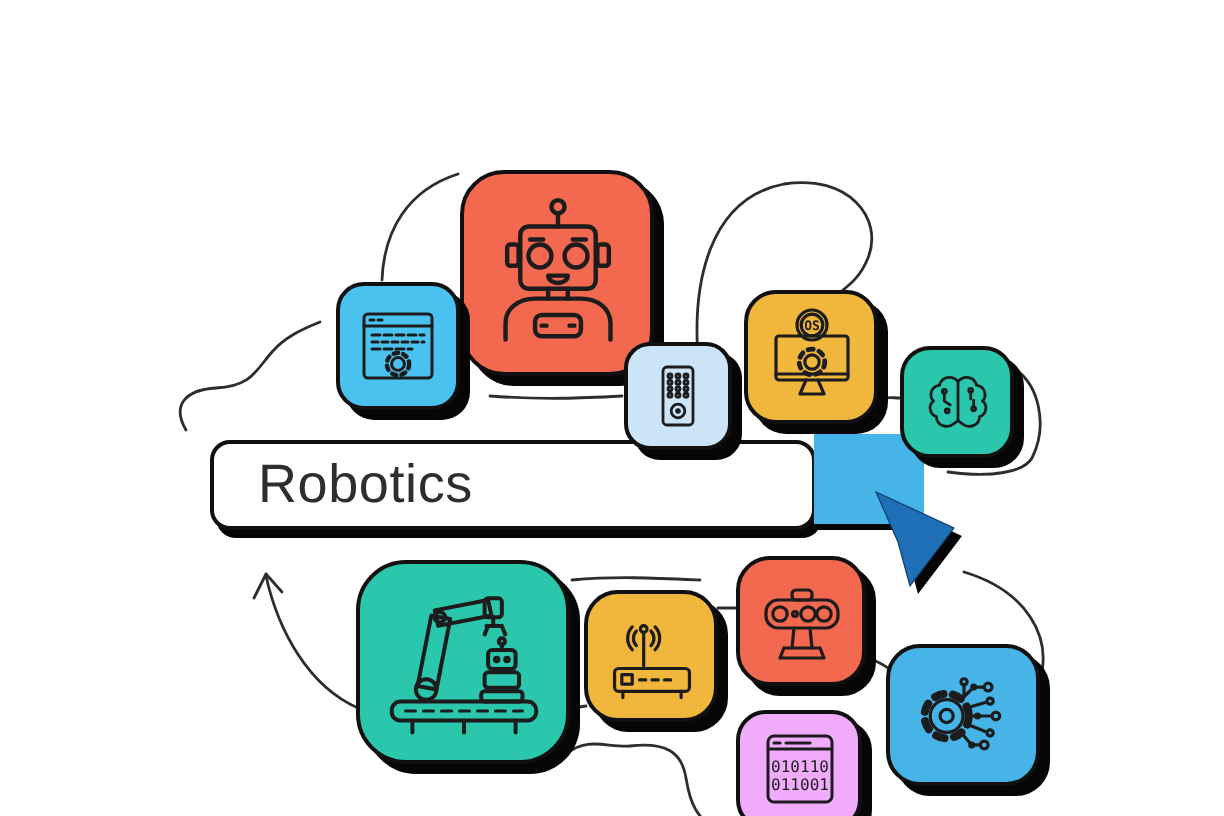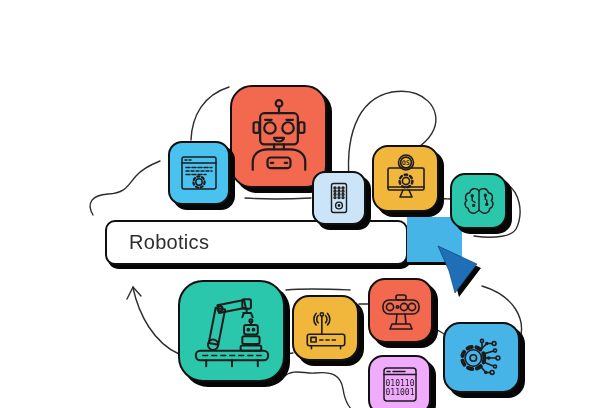--- a/index.html
+++ b/index.html
@@ -22,21 +22,21 @@
   #tile-scanner{left:368px;top:235px;width:65px;height:65px;border-radius:17px;background:#F2694F;z-index:3;}
   #tile-binary {left:368px;top:312px;width:63px;height:60px;border-radius:15px;background:#f0abfc;z-index:3;}
   #tile-circuit{left:443px;top:279px;width:77px;height:71px;border-radius:17px;background:#47B4E8;z-index:3;}
 
   #search-bar{
     position:absolute;left:105px;top:177px;width:303px;height:45px;
     background:#ffffff;border:2px solid #101010;border-radius:10px;
     box-shadow:3px 4px 0 #060606;z-index:4;box-sizing:border-box;
     display:flex;align-items:center;padding-left:22px;
   }
-  #search-text{font-size:20px;color:#2e2e2e;letter-spacing:.3px;}
+  #search-text{font-size:27px;color:#2e2e2e;letter-spacing:.3px;}
   #search-button{
     position:absolute;left:407px;top:174px;width:55px;height:48px;
     background:#47B4E8;border-bottom:3px solid #060606;z-index:5;box-sizing:border-box;
   }
   .lines-layer{position:absolute;left:0;top:0;z-index:1;}
   .cursor-layer{position:absolute;left:0;top:0;z-index:20;pointer-events:none;}
   .ic{display:block;}
   .ic *{vector-effect:non-scaling-stroke;}
   text.ic-txt{font-family:"DejaVu Sans Mono","Liberation Mono",monospace;}
 </style>

